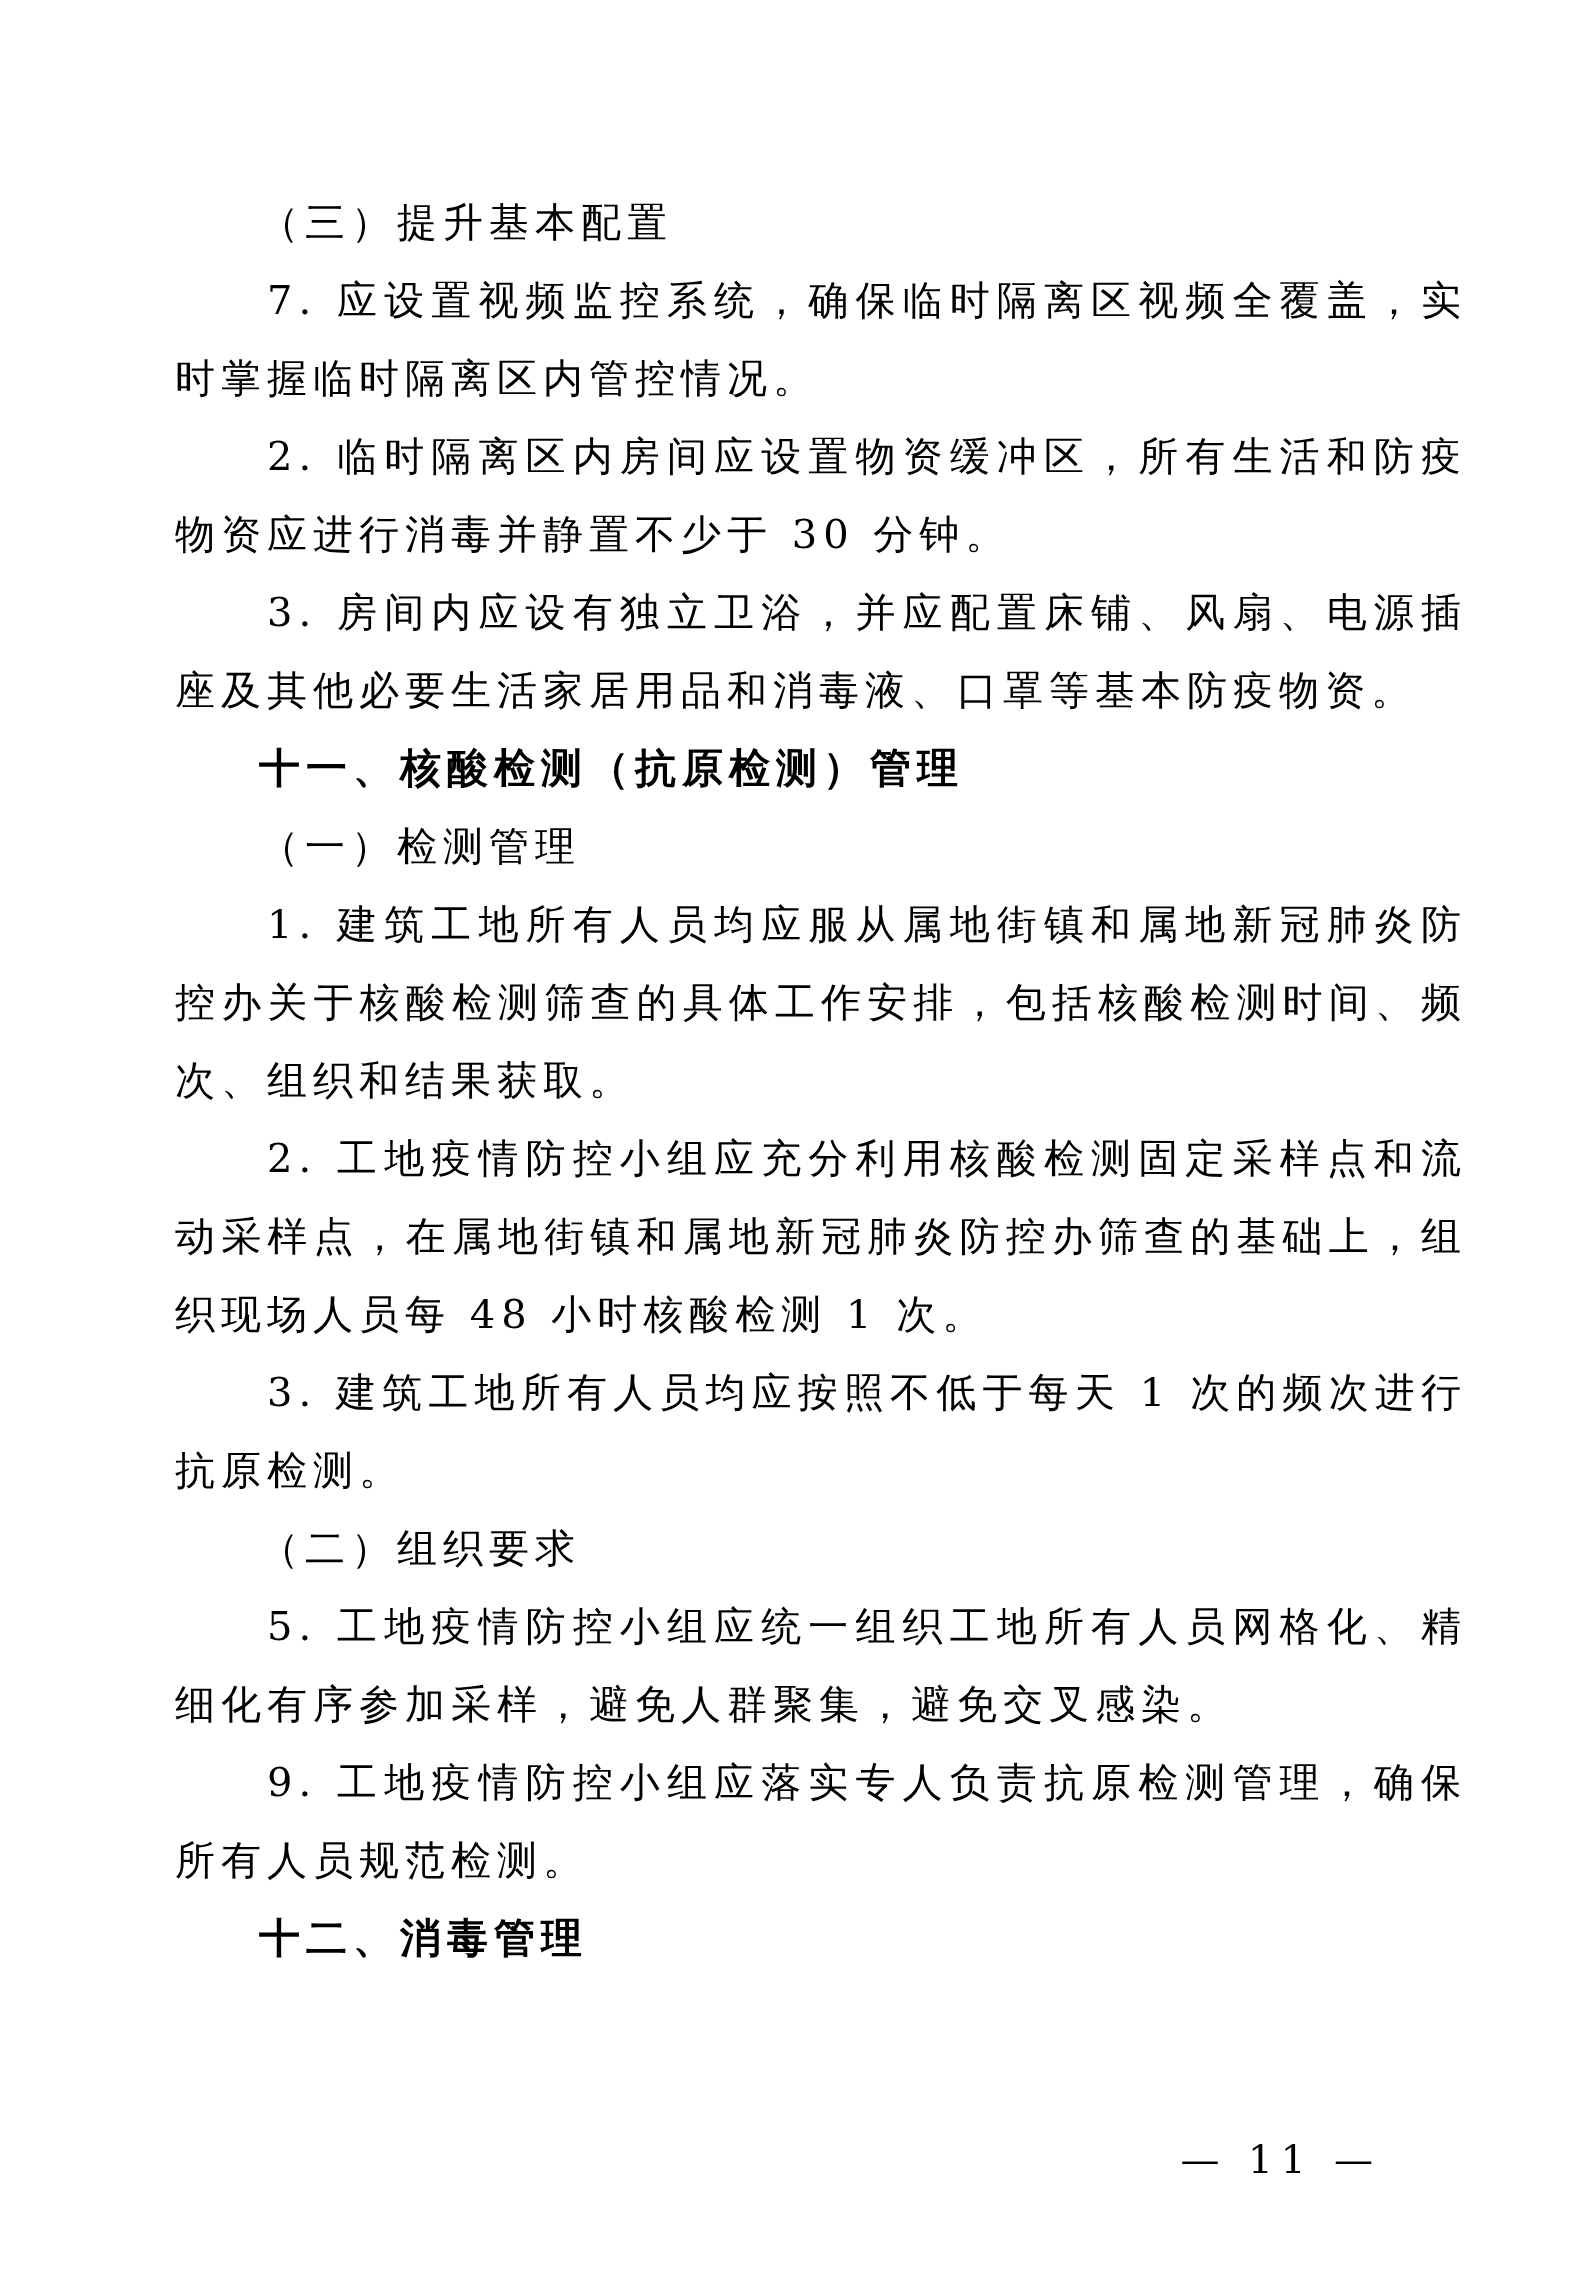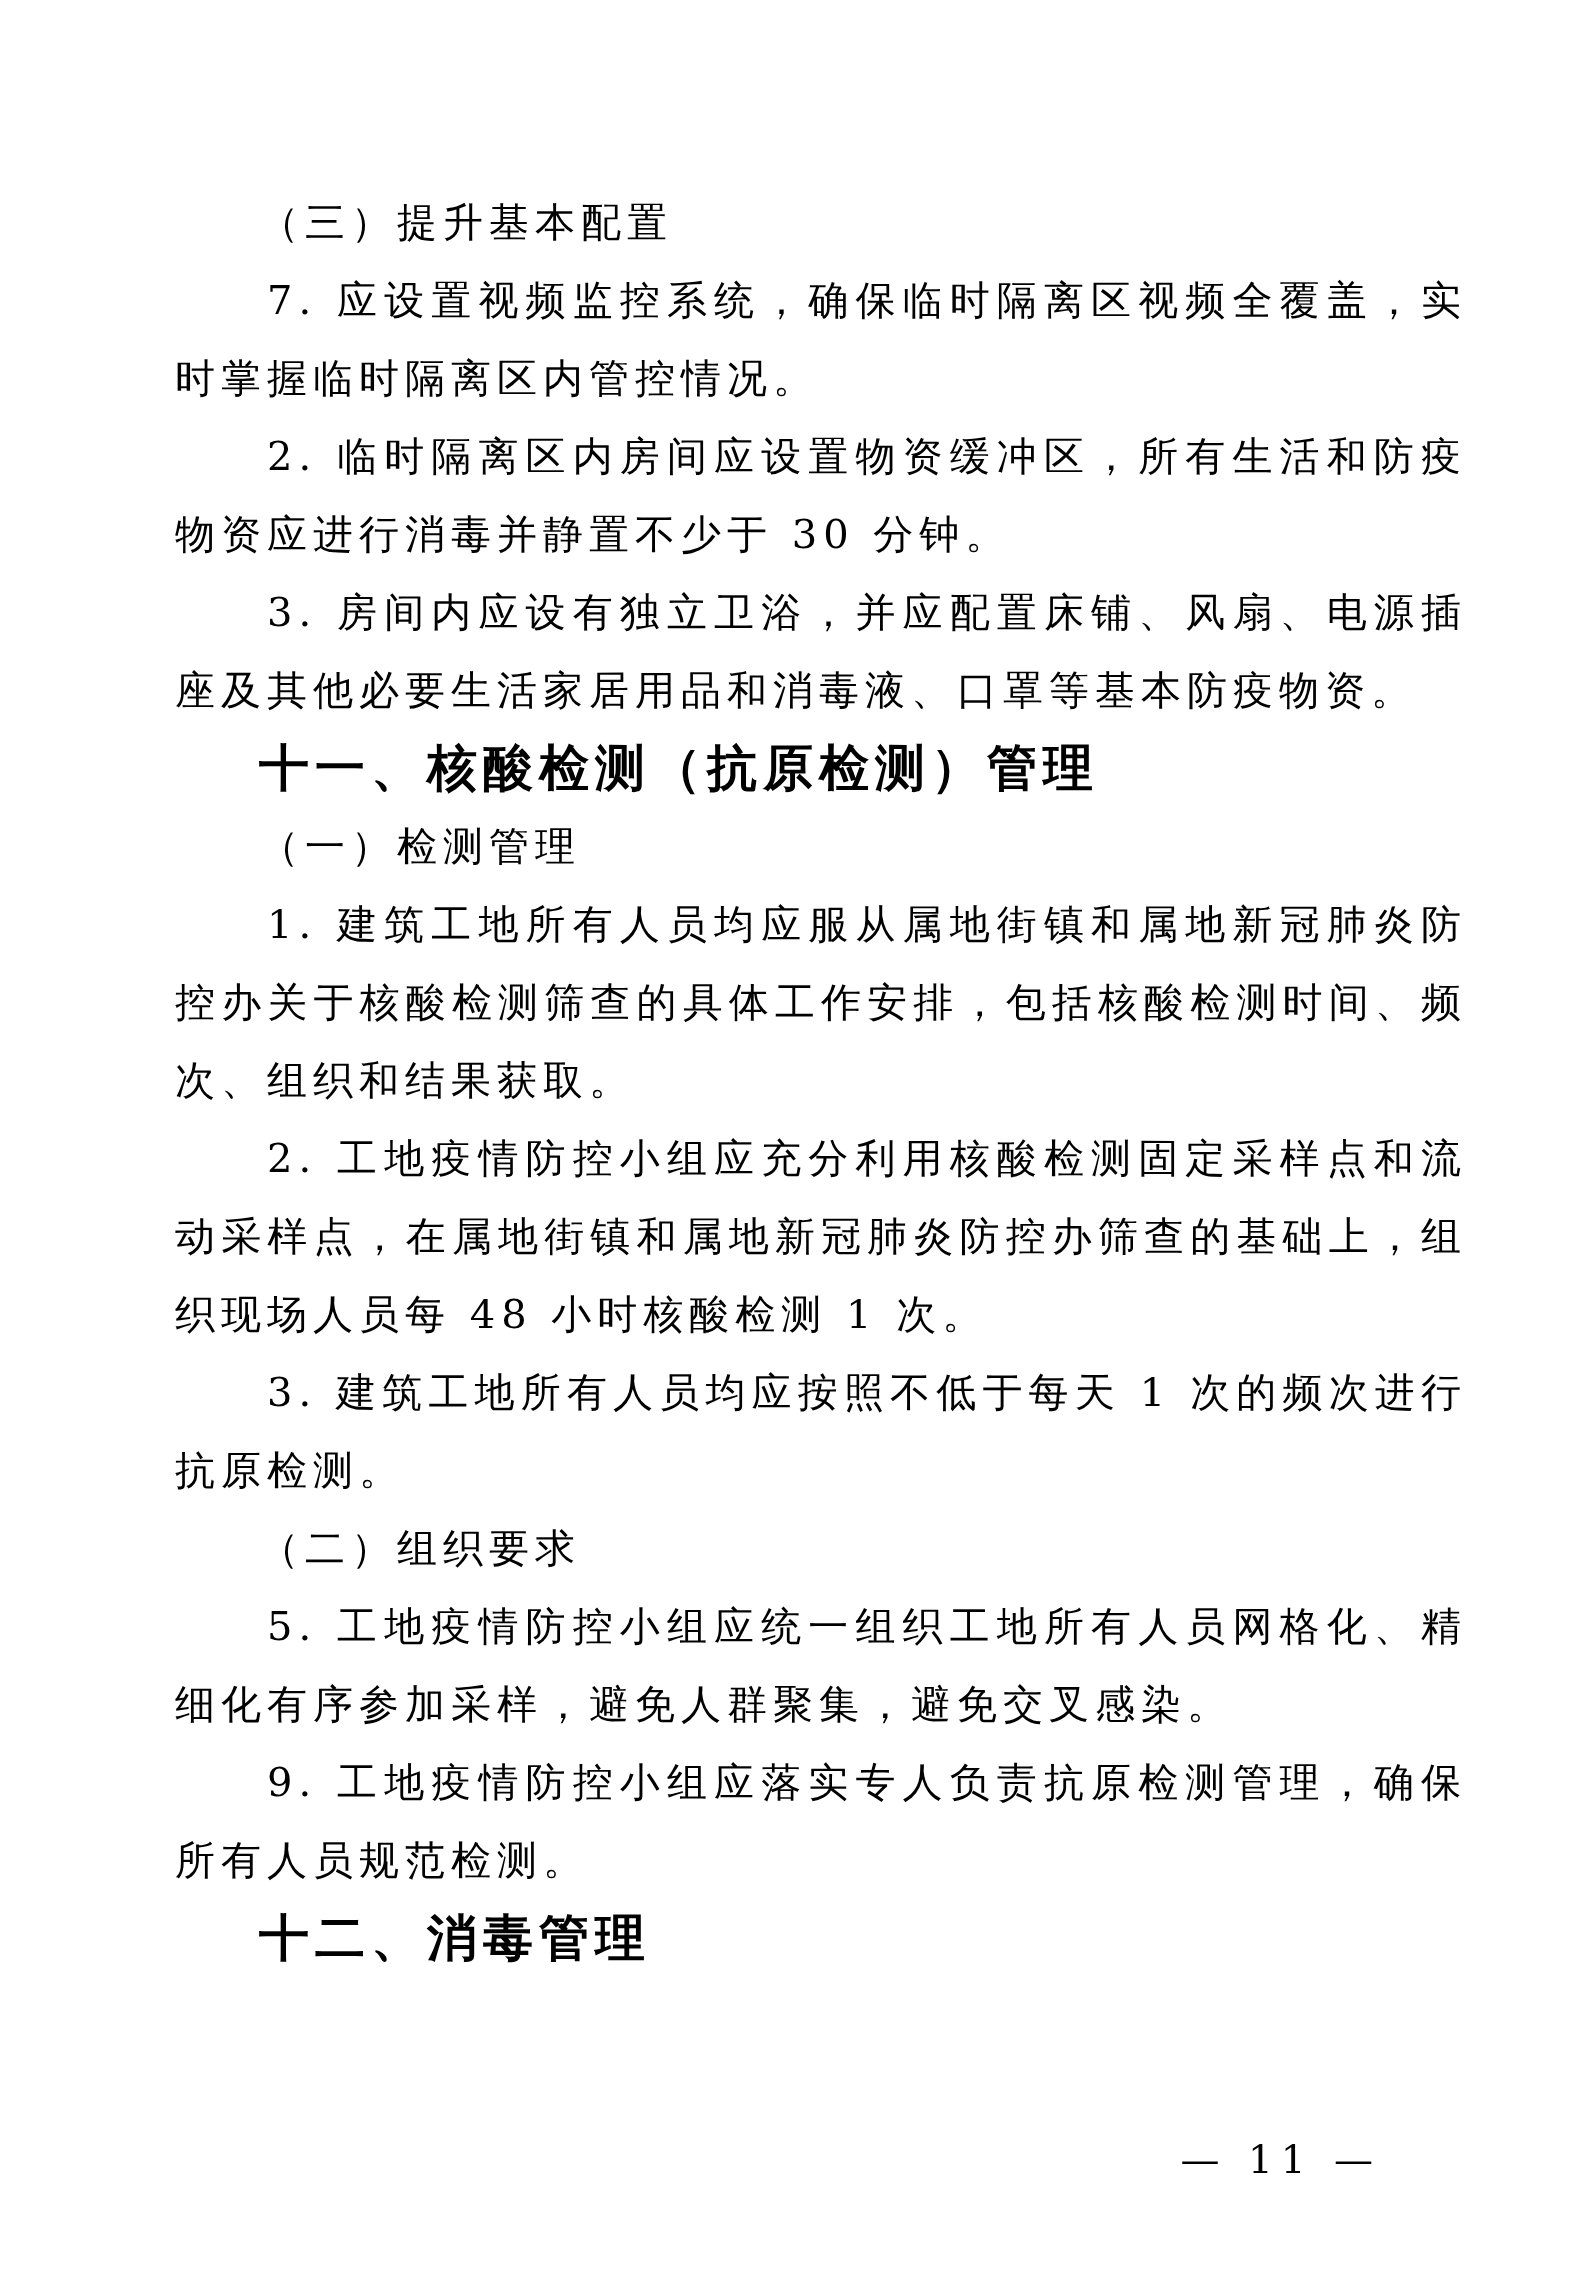--- a/index.html
+++ b/index.html
@@ -39,21 +39,21 @@
     font-weight: normal;
   }
   .content p.subheading {
     text-indent: 84px;
     font-weight: normal;
   }
   .content p.heading {
     text-indent: 84px;
     font-family: "DejaVu Sans", "Liberation Sans", sans-serif;
     font-weight: bold;
-    font-size: 50px;
+    font-size: 41px;
   }
   .page-number {
     position: absolute;
     top: 2137px;
     right: 211px;
     font-size: 39px;
     letter-spacing: 8px;
     font-family: "DejaVu Serif", "Liberation Serif", serif;
     color: #000000;
     white-space: nowrap;

